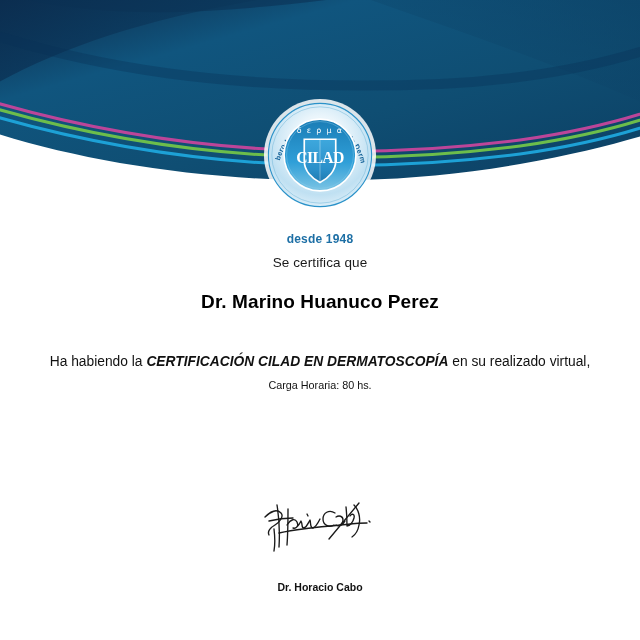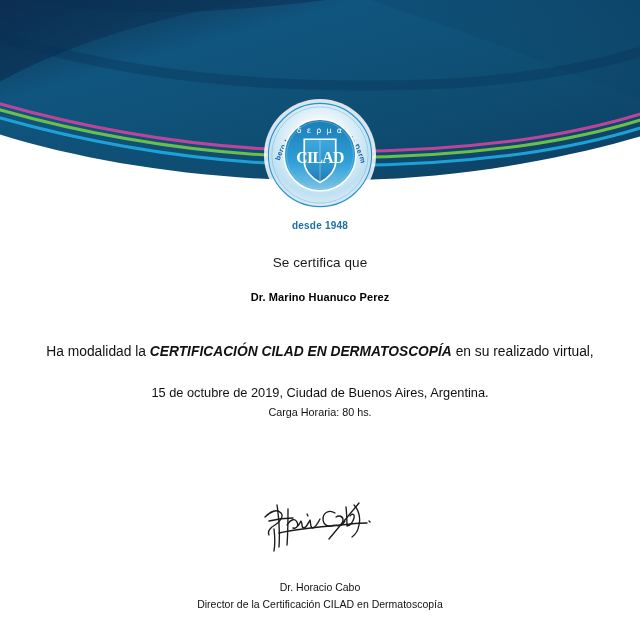--- a/index.html
+++ b/index.html
@@ -42,23 +42,23 @@
     width: 130px;
     text-align: center;
   }
   .logo-svg {
     display: block;
     width: 118px;
     height: 118px;
     margin: 0 auto;
   }
   .logo-since {
-    margin-top: 6px;
+    margin-top: 18px;
     font-family: "Liberation Sans", sans-serif;
-    font-size: 10px;
+    font-size: 12px;
     font-weight: 600;
     color: #1d6fa5;
     letter-spacing: 0.2px;
   }
 
   
   .body-area {
     position: absolute;
     top: 255px;
     left: 0;
@@ -67,21 +67,21 @@
     color: #111111;
   }
   .line-certifies {
     font-size: 13.5px;
     font-weight: 400;
     color: #1a1a1a;
     letter-spacing: 0.1px;
   }
   .line-recipient {
     margin-top: 21px;
-    font-size: 11px;
+    font-size: 19px;
     font-weight: bold;
     color: #000000;
     letter-spacing: 0.1px;
   }
   .para-block {
     margin-top: 38px;
     padding: 0 22px;
     font-size: 13.8px;
     line-height: 22px;
     color: #111111;
@@ -111,21 +111,21 @@
   }
   .signature-svg {
     display: block;
     width: 130px;
     height: 62px;
     margin: 0 auto;
   }
   .sig-name {
     margin-top: 24px;
     font-size: 10.5px;
-    font-weight: normal;
+    font-weight: bold;
     color: #111111;
   }
   .sig-role {
     margin-top: 5px;
     font-size: 10.5px;
     font-weight: 400;
     color: #111111;
   }
 </style>
 </head>
@@ -227,24 +227,23 @@
     <div class="logo-since">desde 1948</div>
   </div>
 
   <div class="body-area">
 
     <div class="line-certifies">Se certifica que</div>
 
     <div class="line-recipient">Dr. Marino Huanuco Perez</div>
 
     <div class="para-block">
-      <div><span>Ha modalidad la </span><span class="strong">CERTIFICACIÓN CILAD EN DERMATOSCOPÍA</span><span> en su realizado virtual,</span></div>
+      <div><span>Ha habiendo la </span><span class="strong">CERTIFICACIÓN CILAD EN DERMATOSCOPÍA</span><span> en su realizado virtual,</span></div>
     </div>
 
-    <div class="line-place">15 de octubre de 2019, Ciudad de Buenos Aires, Argentina.</div>
 
     <div class="line-hours">Carga Horaria: 80 hs.</div>
   </div>
 
   <div class="signature-area">
     <svg class="signature-svg" viewBox="0 0 130 62">
       <g fill="none" stroke="#1a1a1a" stroke-width="1.35" stroke-linecap="round" stroke-linejoin="round">
 
         <path d="M 10 22 C 16 16, 22 14, 26 18 C 29 21, 25 27, 20 30
                  C 15 33, 12 36, 14 40"></path>
@@ -269,16 +268,15 @@
 
         <path d="M 24 38 C 42 34, 62 32, 86 30 C 96 29, 104 28, 112 28"></path>
 
         <path d="M 114 26 L 115 27"></path>
 
         <path d="M 19 34 C 20 42, 20 50, 19 56"></path>
       </g>
     </svg>
 
     <div class="sig-name">Dr. Horacio Cabo</div>
-    <div class="sig-role">Director de la Certificación CILAD en Dermatoscopía</div>
   </div>
 
 </div>
 
 </body></html>

